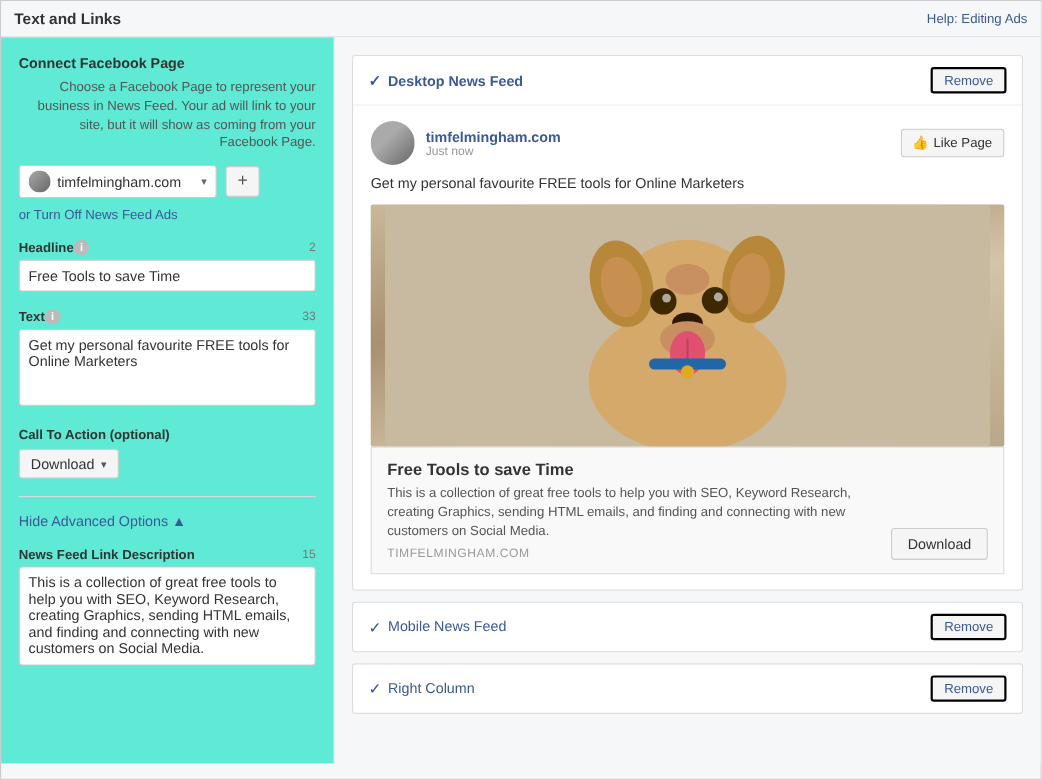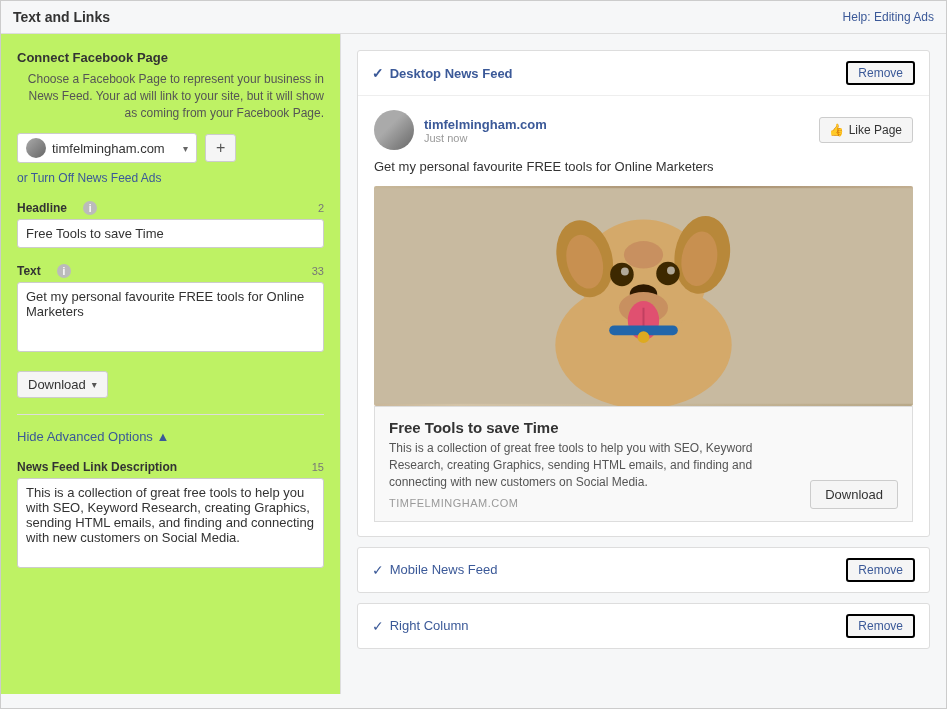--- a/index.html
+++ b/index.html
@@ -9,38 +9,38 @@
 
     
     .top-bar { background: #f6f7f8; border-bottom: 1px solid #ddd; padding: 8px 12px; display: flex; justify-content: space-between; align-items: center; }
     .top-bar-title { font-size: 14px; font-weight: bold; color: #333; }
     .top-bar-help { font-size: 12px; color: #3b5998; cursor: pointer; }
 
     
     .main-layout { display: flex; min-height: 660px; }
 
     
-    .left-panel { width: 340px; border-right: 1px solid #ddd; padding: 16px; background: #bef264; flex-shrink: 0; }
+    .left-panel { width: 303px; border-right: 1px solid #ddd; padding: 16px; background: #5eead4; flex-shrink: 0; }
 
     .section-title { font-size: 13px; font-weight: bold; color: #333; margin-bottom: 6px; }
     .section-desc { font-size: 12px; color: #555; margin-bottom: 12px; line-height: 1.4; text-align: right; }
 
     
     .fb-page-selector { display: flex; align-items: center; gap: 8px; margin-bottom: 8px; }
     .fb-page-dropdown { display: flex; align-items: center; border: 1px solid #ccc; border-radius: 3px; background: #fff; padding: 4px 8px; cursor: pointer; font-size: 13px; color: #333; gap: 6px; min-width: 180px; }
     .fb-page-avatar { width: 20px; height: 20px; border-radius: 50%; background: #888; display: inline-block; overflow: hidden; }
     .fb-page-avatar-img { width: 100%; height: 100%; background: linear-gradient(135deg, #aaa, #666); }
     .fb-page-dropdown-arrow { margin-left: auto; font-size: 10px; color: #666; }
     .fb-page-add-btn { border: 1px solid #ccc; border-radius: 3px; background: #f5f5f5; padding: 4px 10px; cursor: pointer; font-size: 16px; color: #555; }
     .turn-off-link { font-size: 12px; color: #3b5998; cursor: pointer; margin-bottom: 16px; display: block; }
 
     
     .field-section { margin-bottom: 16px; }
     .field-label-row { display: flex; justify-content: space-between; align-items: center; margin-bottom: 4px; }
-    .field-label { font-size: 12px; font-weight: bold; color: #333; display: flex; align-items: center; gap: 16px; }
+    .field-label { font-size: 12px; font-weight: bold; color: #333; display: flex; align-items: center; gap: 0; }
     .field-count { font-size: 11px; color: #777; }
     .field-input { width: 100%; border: 1px solid #ccc; border-radius: 3px; padding: 6px 8px; font-size: 13px; color: #333; font-family: Arial, sans-serif; resize: vertical; }
     .field-textarea { width: 100%; border: 1px solid #ccc; border-radius: 3px; padding: 6px 8px; font-size: 13px; color: #333; font-family: Arial, sans-serif; resize: none; height: 70px; }
 
     .info-icon { display: inline-flex; align-items: center; justify-content: center; width: 14px; height: 14px; border-radius: 50%; background: #bbb; color: #fff; font-size: 10px; font-weight: bold; cursor: pointer; }
 
     
     .cta-section { margin-bottom: 16px; }
     .cta-dropdown { display: inline-flex; align-items: center; border: 1px solid #ccc; border-radius: 3px; background: #f5f5f5; padding: 5px 10px; cursor: pointer; font-size: 13px; color: #333; gap: 6px; }
     .cta-arrow { font-size: 10px; color: #555; }
@@ -144,20 +144,23 @@
           <div class="field-label">
             <span>Text</span>
             <span class="info-icon">i</span>
           </div>
           <span class="field-count">33</span>
         </div>
         <textarea class="field-textarea" style="">Get my personal favourite FREE tools for Online Marketers</textarea>
       </div>
 
       <div class="cta-section">
+        <div class="field-label" style="margin-bottom:6px;">
+          <span>Call To Action (optional)</span>
+        </div>
         <div class="cta-dropdown">
           <span>Download</span>
           <span class="cta-arrow">▾</span>
         </div>
       </div>
 
       <hr class="section-divider">
 
       <a class="advanced-link">Hide Advanced Options ▲</a>
 

